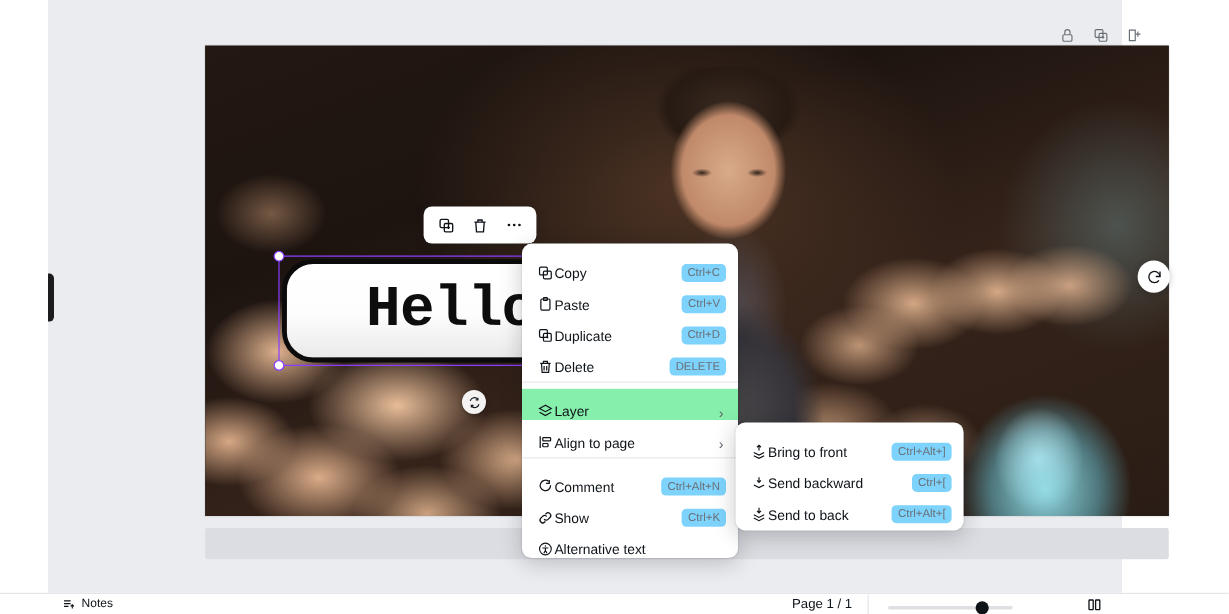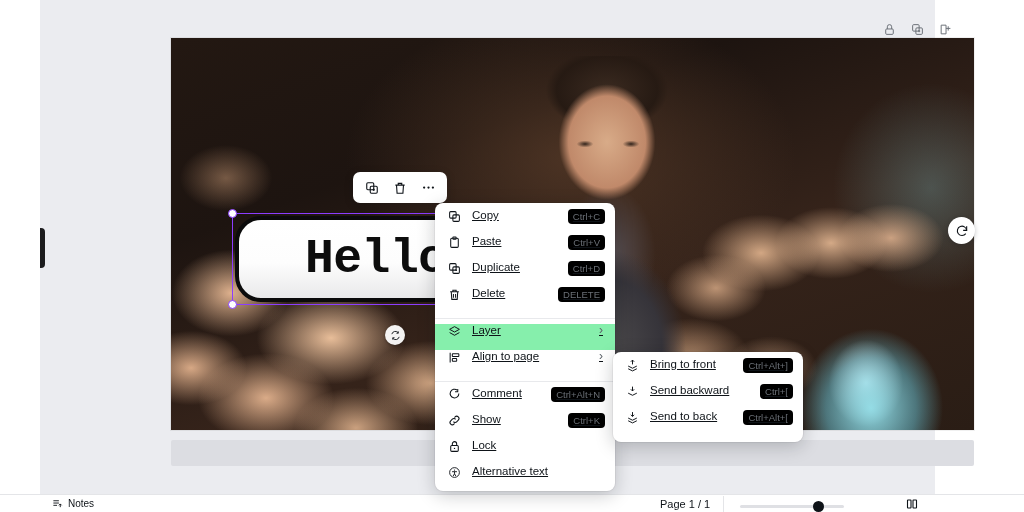--- a/index.html
+++ b/index.html
@@ -154,29 +154,29 @@
 
   
   .ctx-menu {
     position: absolute; left: 435px; top: 203px; width: 180px;
     background: #ffffff; border-radius: 8px;
     box-shadow: 0 4px 18px rgba(14,19,24,.22), 0 0 0 1px rgba(14,19,24,.05);
     padding: 6px 0 0 0;
     z-index: 40;
   }
   .ctx-item {
-    position: relative; display: flex; align-items: flex-start;
-    height: 26px; padding: 0 10px 0 12px; gap: 10px;
-    font-size: 11.5px; color: #0e1318; cursor: default; text-decoration: underline;
+    position: relative; display: flex; align-items: flex-end;
+    height: 26px; padding: 0 10px 0 12px; 
+    font-size: 11.5px; color: #0e1318; cursor: default;
   }
   .ctx-item.active { background: #86efac; }
   .ctx-ico { width: 15px; height: 15px; display:flex; align-items:center; justify-content:center; color:#0e1318; flex: 0 0 15px; }
   .ctx-label { flex: 1 1 auto; white-space: nowrap; }
   .ctx-key {
-    font-size: 9.5px; color: #6a6f76; background: #000000;
+    font-size: 9.5px; color: #6a6f76; background: #7dd3fc;
     padding: 2px 5px; border-radius: 4px; white-space: nowrap;
   }
   .ctx-arrow { color: #5d6269; font-size: 12px; line-height: 1; padding-right: 2px; }
   .ctx-sep { height: 1px; background: #e8e9ec; margin: 5px 0; }
 
   
   .sub-menu {
     position: absolute; left: 613px; top: 352px; width: 190px;
     background: #ffffff; border-radius: 8px;
     box-shadow: 0 4px 18px rgba(14,19,24,.22), 0 0 0 1px rgba(14,19,24,.05);
@@ -363,30 +363,20 @@
       <span class="ctx-ico">
         <svg width="13" height="13" viewBox="0 0 24 24" fill="none" stroke="currentColor" stroke-width="1.9">
           <path d="M10 14a4 4 0 0 0 6 .5l3-3a4 4 0 0 0-6-6l-1 1"></path>
           <path d="M14 10a4 4 0 0 0-6-.5l-3 3a4 4 0 0 0 6 6l1-1"></path>
         </svg>
       </span>
       <span class="ctx-label">Show</span>
       <span class="ctx-key">Ctrl+K</span>
     </div>
 
-    <div class="ctx-item">
-      <span class="ctx-ico">
-        <svg width="13" height="13" viewBox="0 0 24 24" fill="none" stroke="currentColor" stroke-width="1.9">
-          <rect x="5" y="10" width="14" height="11" rx="2"></rect>
-            <path d="M8 10V7a4 4 0 0 1 8 0v3"></path>
-          <circle cx="12" cy="15.5" r="1.3" fill="currentColor" stroke="none"></circle>
-        </svg>
-      </span>
-      <span class="ctx-label">Lock</span>
-    </div>
 
     <div class="ctx-item">
       <span class="ctx-ico">
         <svg width="13" height="13" viewBox="0 0 24 24" fill="none" stroke="currentColor" stroke-width="1.7">
           <circle cx="12" cy="12" r="9"></circle>
             <circle cx="12" cy="7.5" r="1.1" fill="currentColor" stroke="none"></circle>
           <path d="M7.5 10.5h9M12 10.5v4M12 14.5l-2.5 4M12 14.5l2.5 4"></path>
         </svg>
       </span>
       <span class="ctx-label">Alternative text</span>

